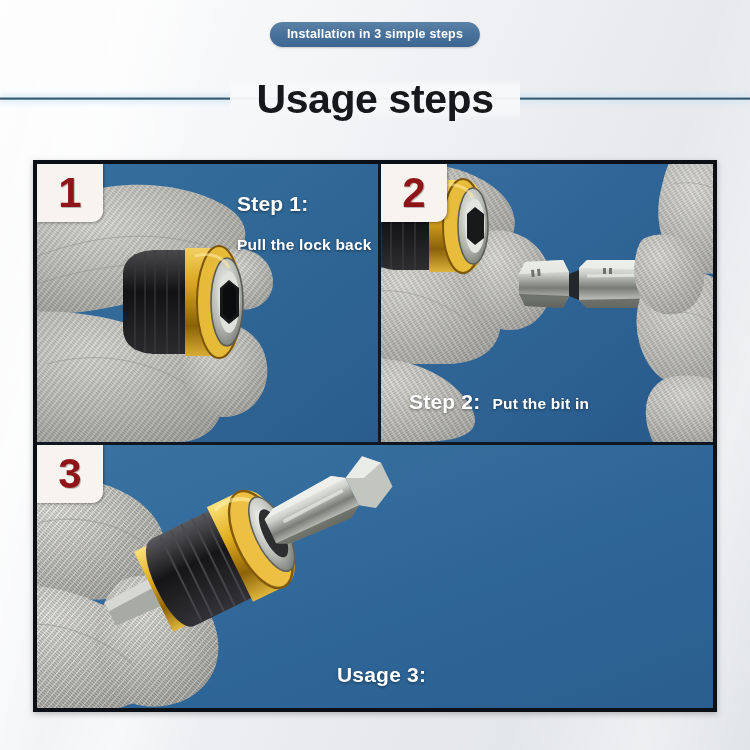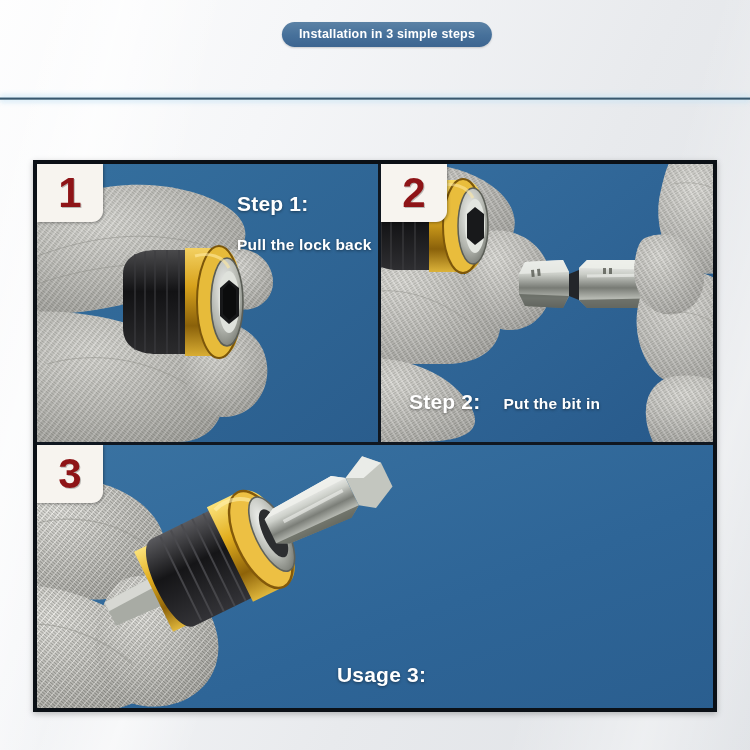--- a/index.html
+++ b/index.html
@@ -25,21 +25,20 @@
 
   
   .pill{
     position:absolute;left:50%;top:22px;transform:translateX(-50%);
     background:linear-gradient(180deg,#5b82a5 0%,#46709a 55%,#3d6590 100%);
     color:#ffffff;border-radius:14px;
     padding:5px 17px 6px 17px;
     font-size:12.5px;font-weight:bold;letter-spacing:.2px;
     white-space:nowrap;
     box-shadow:0 1px 2px rgba(0,0,0,.18);
-    margin-left:12px;
   }
 
   
   .rule{
     position:absolute;left:0;right:0;top:97px;height:3px;
     background:linear-gradient(180deg,#cfe3ee 0%,#3f5f77 40%,#2d4a5e 70%,#bfd8e6 100%);
     box-shadow:0 -2px 5px rgba(200,228,244,.85), 0 2px 5px rgba(200,228,244,.85);
   }
   .title-wrap{
     position:absolute;left:0;right:0;top:72px;height:54px;
@@ -92,41 +91,44 @@
     text-shadow:1px 1px 0 rgba(0,0,0,.25);
   }
 
   
   .cap{position:absolute;z-index:6;color:#ffffff;text-shadow:0 1px 3px rgba(0,0,0,.45);}
   .cap .hd{font-size:21px;font-weight:bold;letter-spacing:.2px;}
   .cap .bd{font-size:15.5px;font-weight:bold;letter-spacing:.2px;}
 
   .cap-1{left:200px;top:28px;}
   .cap-1 .bd{margin-top:20px;}
-  .cap-2{left:28px;bottom:28px;display:flex;align-items:baseline;gap:23px;}
+  .cap-2{left:28px;bottom:28px;display:flex;align-items:baseline;gap:12px;}
   .cap-3{left:300px;bottom:24px;}
   .cap-3 .bd{margin-top:9px;line-height:1.55;}
 
   
   .photo{position:absolute;inset:0;z-index:2;}
   .photo svg{width:100%;height:100%;display:block;}
 </style>
 </head>
 <body>
 
 <div id="page">
 
   <div class="sheen a"></div>
   <div class="sheen b"></div>
   <div class="sheen c"></div>
 
   <div class="pill">Installation in 3 simple steps</div>
 
   <div class="rule"></div>
 
+  <div class="title-wrap">
+    <div class="title">Usage steps</div>
+  </div>
 
   <div class="figure">
 
     <div class="row row-top">
 
       <div class="panel p1">
         <div class="photo">
           <svg viewBox="0 0 341 278" preserveAspectRatio="xMidYMid slice">
             <defs>
               <linearGradient id="p1blue" x1="0" y1="0" x2="1" y2="1">

